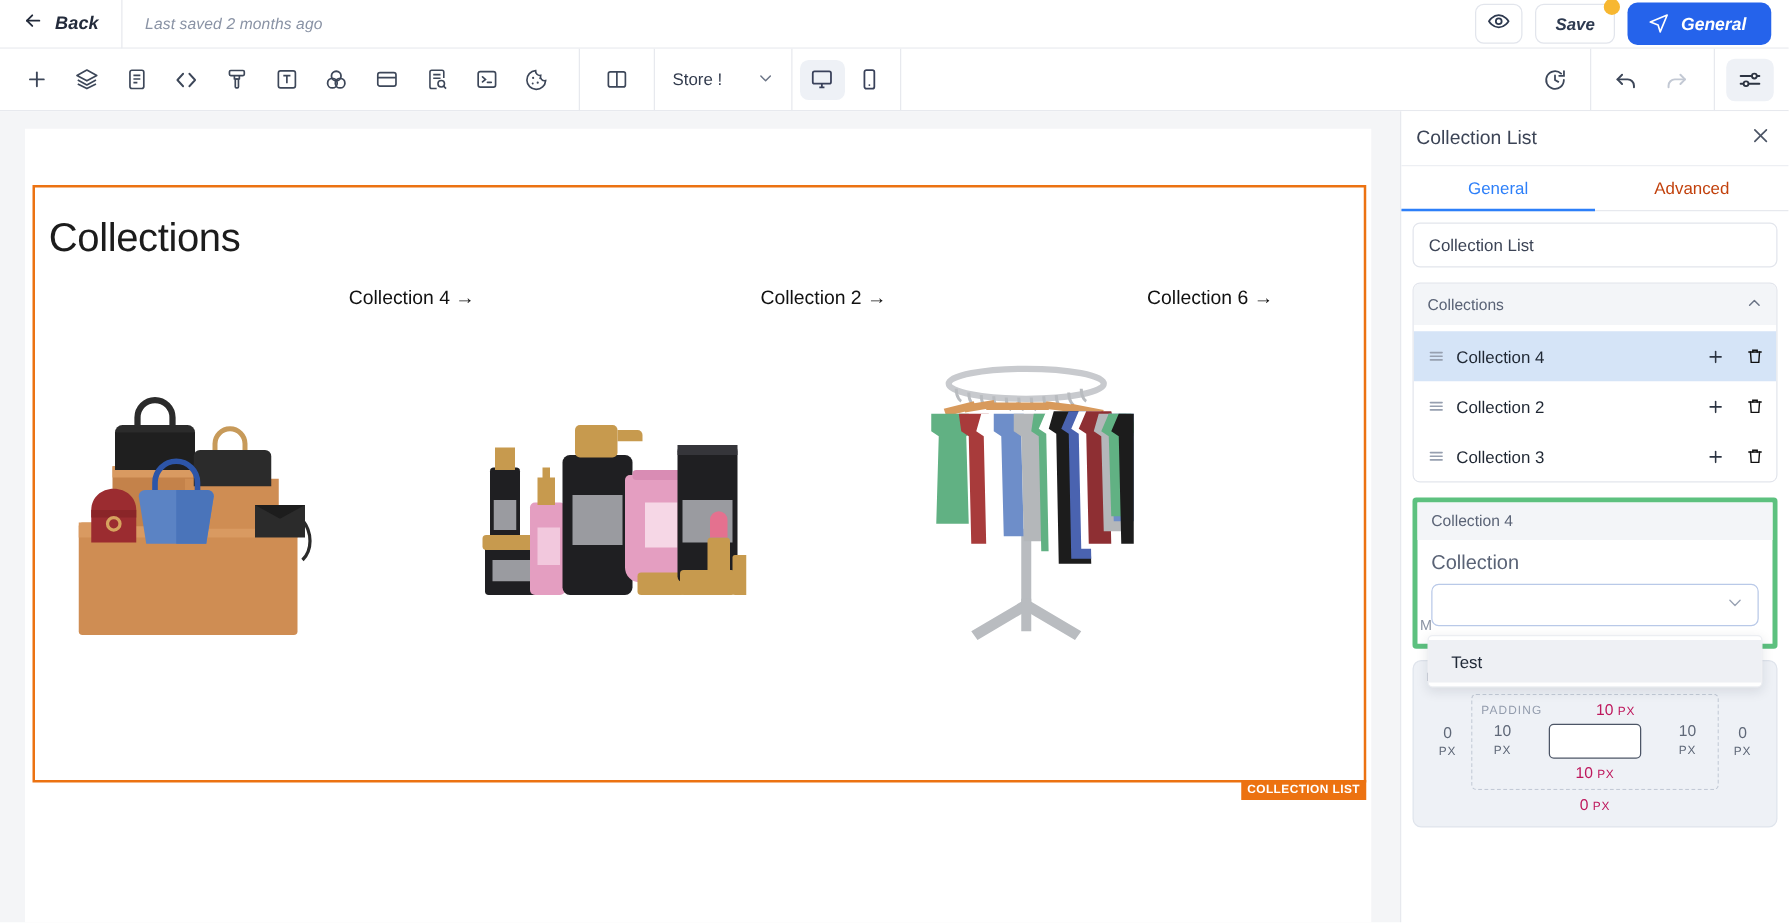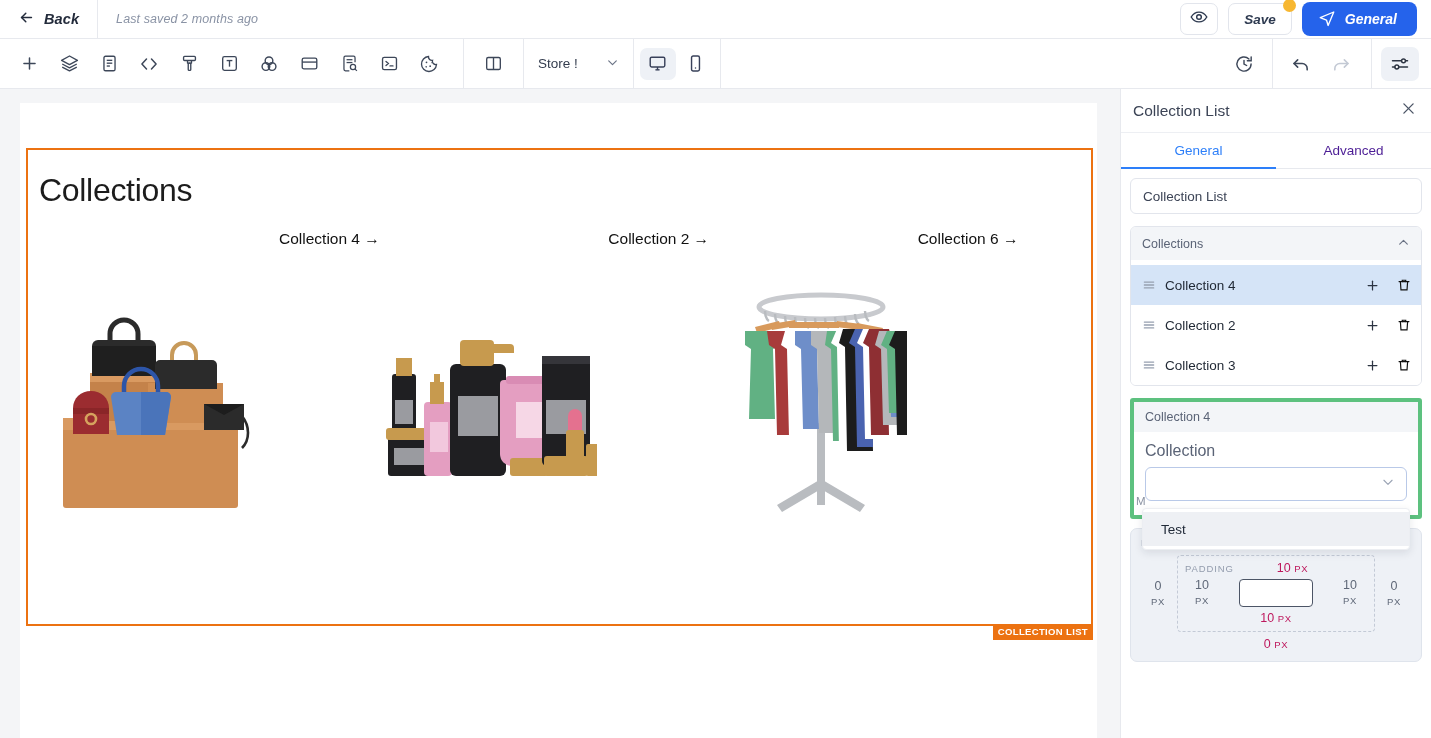--- a/index.html
+++ b/index.html
@@ -123,21 +123,21 @@
   }
   .panel-head {
     height: 44px; display: flex; align-items: center; padding: 0 14px 0 12px;
     border-bottom: 1px solid #edeff3;
   }
   .panel-title { font-size: 15.5px; color: #3c4456; font-weight: 400; }
   .panel-close { margin-left: auto; cursor: pointer; color: #4b5465; }
   .tabs { display: flex; height: 36px; border-bottom: 1px solid #e7e9ee; }
   .tab {
     flex: 1; display: flex; align-items: center; justify-content: center;
-    font-size: 13.5px; color: #4c1d95; cursor: pointer; position: relative;
+    font-size: 13.5px; color: #c2410c; cursor: pointer; position: relative;
   }
   .tab.active { color: #2d7ff9; }
   .tab.active::after {
     content: ""; position: absolute; bottom: -1px; left: 0; right: 0;
     height: 2.5px; background: #2d7ff9;
   }
   .panel-body { padding: 9px 9px 0; }
   .name-field {
     height: 36px; border: 1px solid #e2e5ec; border-radius: 6px;
     display: flex; align-items: center; padding: 0 12px;

